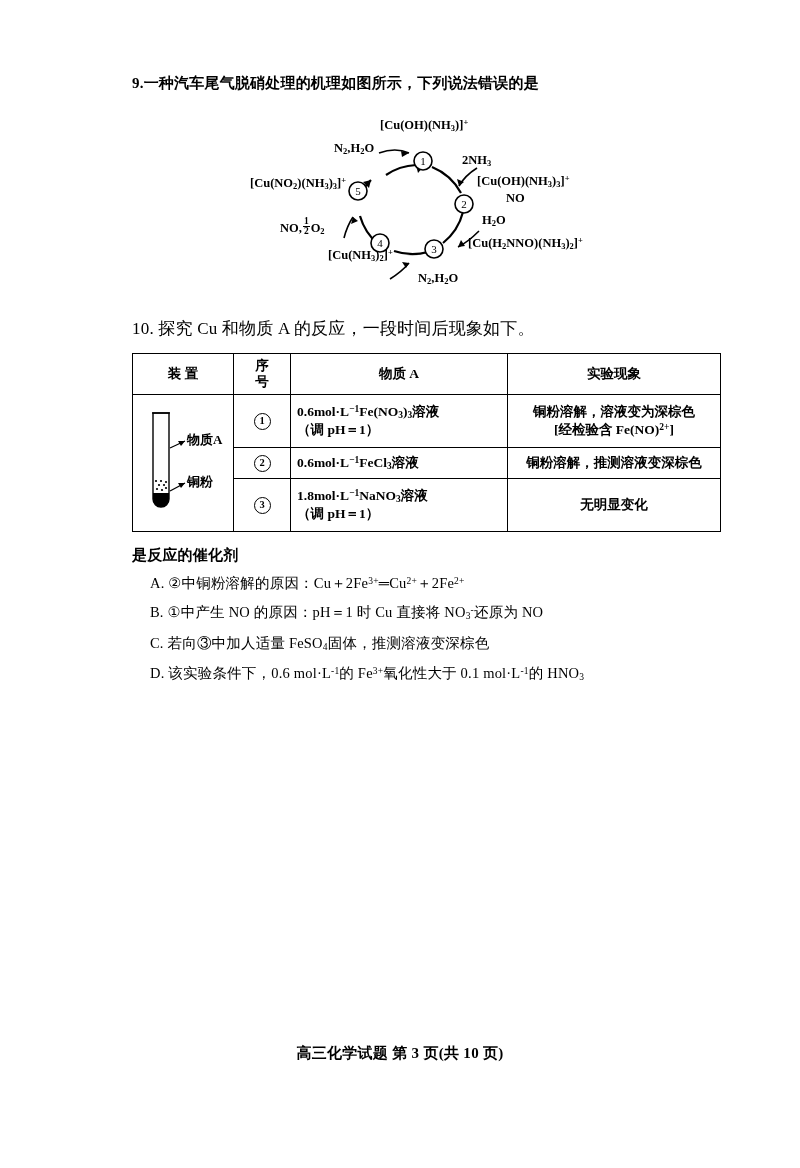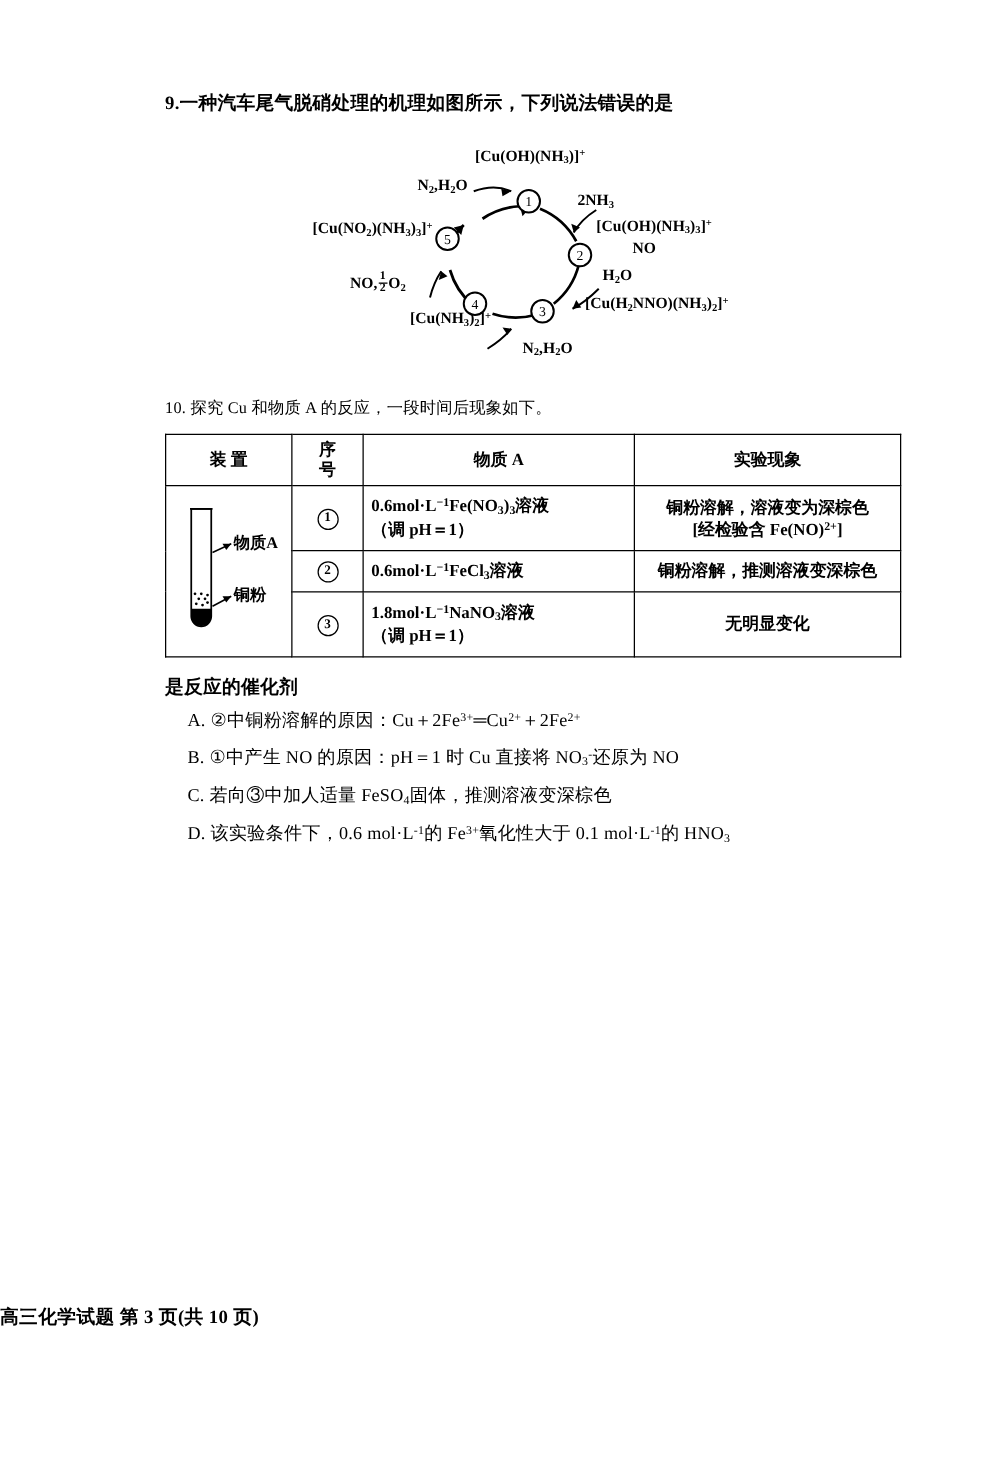--- a/index.html
+++ b/index.html
@@ -71,21 +71,21 @@
     line-height: 1.55;
     margin: 7px 0 7px 18px;
     letter-spacing: 0.2px;
   }
   .opt sub { font-size: 9.5px; vertical-align: -0.25em; }
   .opt sup { font-size: 9.5px; vertical-align: 0.42em; }
 
   
   .q10-stem {
     margin-top: 18px;
-    font-size: 13px;
+    font-size: 17px;
     line-height: 1.5;
     letter-spacing: 0.2px;
   }
 
   table.exp {
     border-collapse: collapse;
     margin-top: 12px;
     width: 538px;
     table-layout: fixed;
   }
@@ -129,21 +129,21 @@
     letter-spacing: 0.2px;
   }
   .q10-opts { margin-top: 4px; }
   .q10-opts .opt { font-size: 14.5px; }
 
   .footer {
     position: absolute;
     left: 0;
     top: 1044px;
     width: 800px;
-    text-align: left;
+    text-align: center;
     font-size: 15px;
     font-weight: bold;
     letter-spacing: 0.3px;
   }
 </style>
 </head>
 <body>
 
 <div class="page">
   <div class="content">

